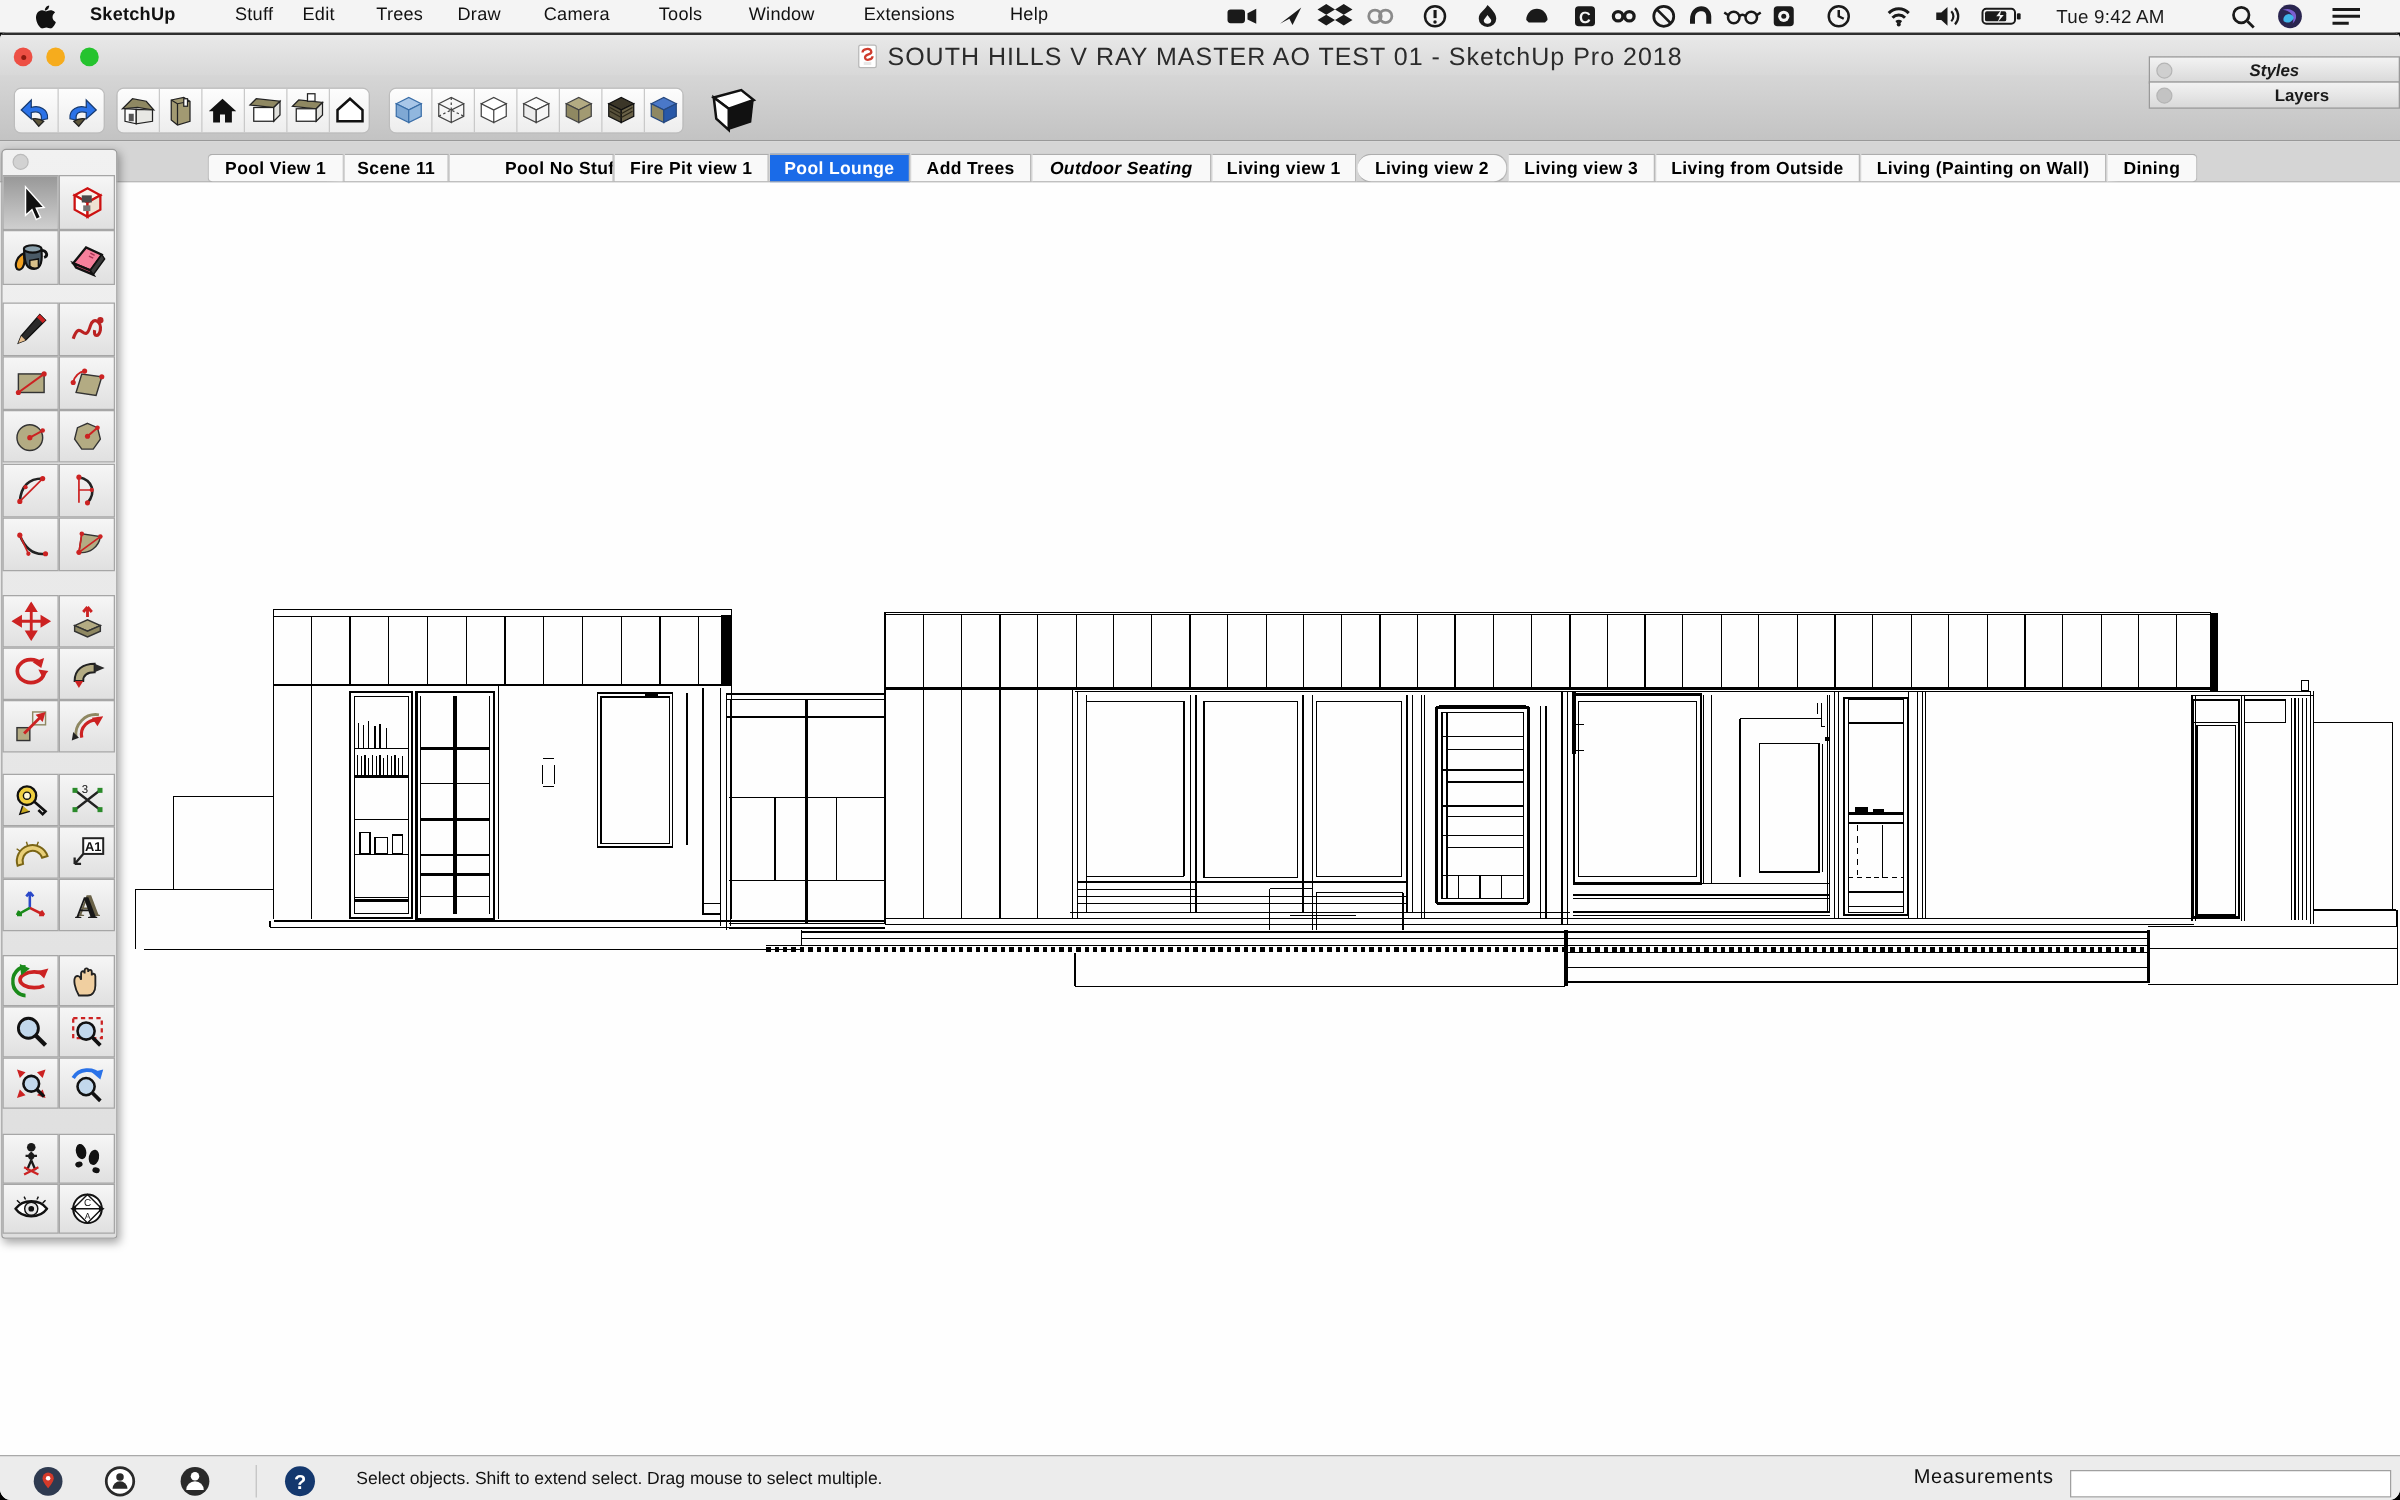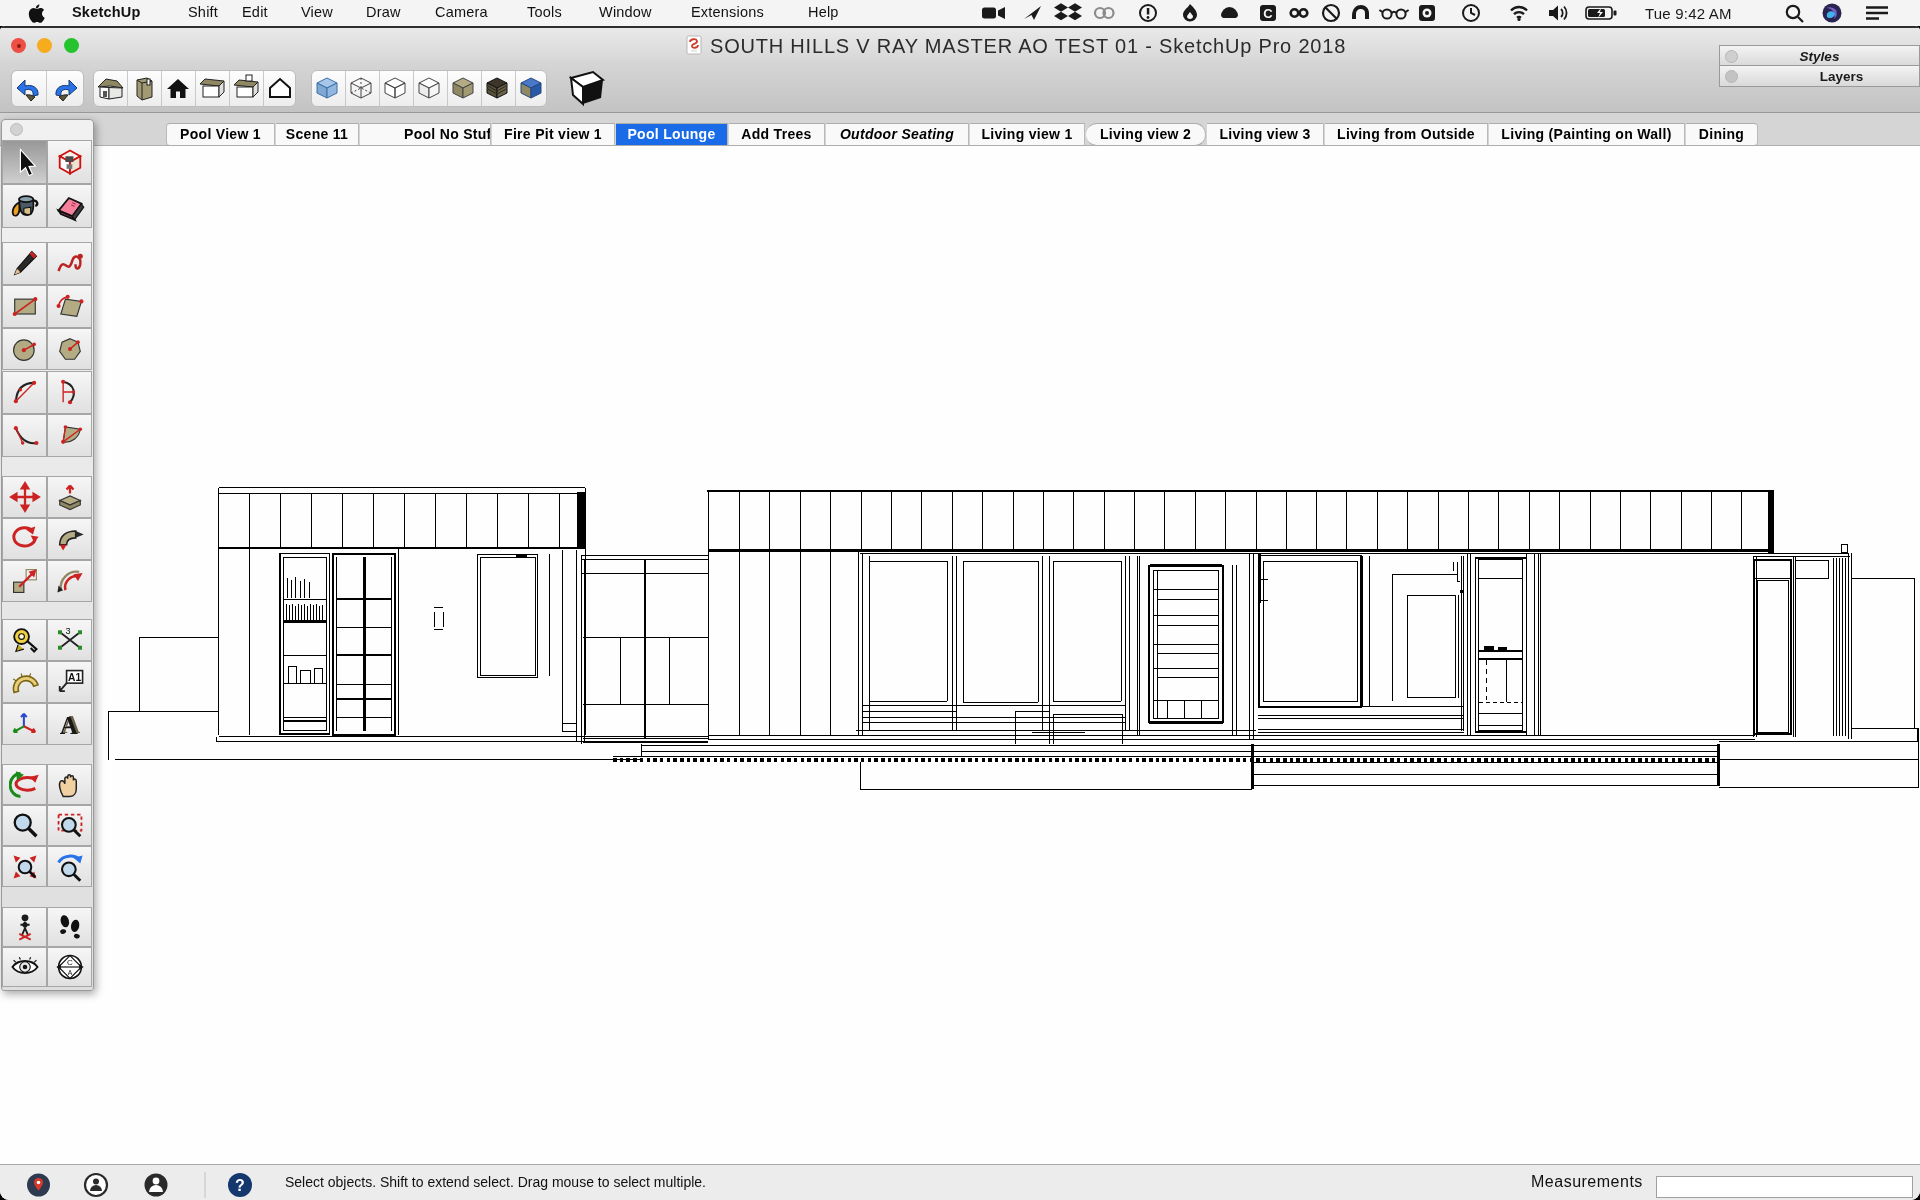--- a/index.html
+++ b/index.html
@@ -29,23 +29,23 @@
 .traycirc{position:absolute;left:5px;top:4px;width:13px;height:13px;border-radius:50%;background:#cfcfcf;border:1px solid #b5b5b5;}
 svg{display:block;}
 </style></head>
 <body>
 <div id="menubar">
   <svg style="position:absolute;left:27px;top:3px" width="20" height="20" viewBox="0 0 18 18">
       <path fill="#111" d="M13.5,9.6c0-2.2,1.8-3.2,1.9-3.3c-1-1.5-2.6-1.7-3.2-1.7c-1.4-0.1-2.7,0.8-3.3,0.8C8.2,5.4,7.1,4.6,6,4.6C4.5,4.7,3.1,5.5,2.4,6.8c-1.6,2.7-0.4,6.6,1.1,8.8c0.7,1,1.6,2.2,2.7,2.2c1.1,0,1.5-0.7,2.9-0.7c1.3,0,1.7,0.7,2.9,0.7c1.2,0,2-1.1,2.7-2.1c0.9-1.2,1.2-2.4,1.2-2.5C15.9,13.1,13.5,12.2,13.5,9.6z"></path>
       <path fill="#111" d="M11.4,3.1c0.6-0.8,1-1.8,0.9-2.8c-0.9,0-1.9,0.6-2.5,1.3C9.2,2.3,8.7,3.3,8.9,4.3C9.9,4.4,10.8,3.8,11.4,3.1z" transform="translate(0,1) scale(0.9)"></path>
     </svg>
   <span class="mi b" style="left:72px">SketchUp</span>
-  <span class="mi" style="left:188px">Shift</span>
+  <span class="mi" style="left:188px">Stuff</span>
   <span class="mi" style="left:242px">Edit</span>
-  <span class="mi" style="left:301px">View</span>
+  <span class="mi" style="left:301px">Trees</span>
   <span class="mi" style="left:366px">Draw</span>
   <span class="mi" style="left:435px">Camera</span>
   <span class="mi" style="left:527px">Tools</span>
   <span class="mi" style="left:599px">Window</span>
   <span class="mi" style="left:691px">Extensions</span>
   <span class="mi" style="left:808px">Help</span>
   <svg id="mright" style="position:absolute;left:960px;top:0" width="960" height="26" viewBox="960 0 960 26" fill="#1a1a1a">
     <rect x="982" y="7.5" width="14" height="11" rx="2.5"></rect>
       <path d="M998,10.5 L1005,7 V19 L998,15.5 Z"></path>
     <path d="M1024,19 L1041,6 L1034,20 L1031.5,15 Z"></path>

